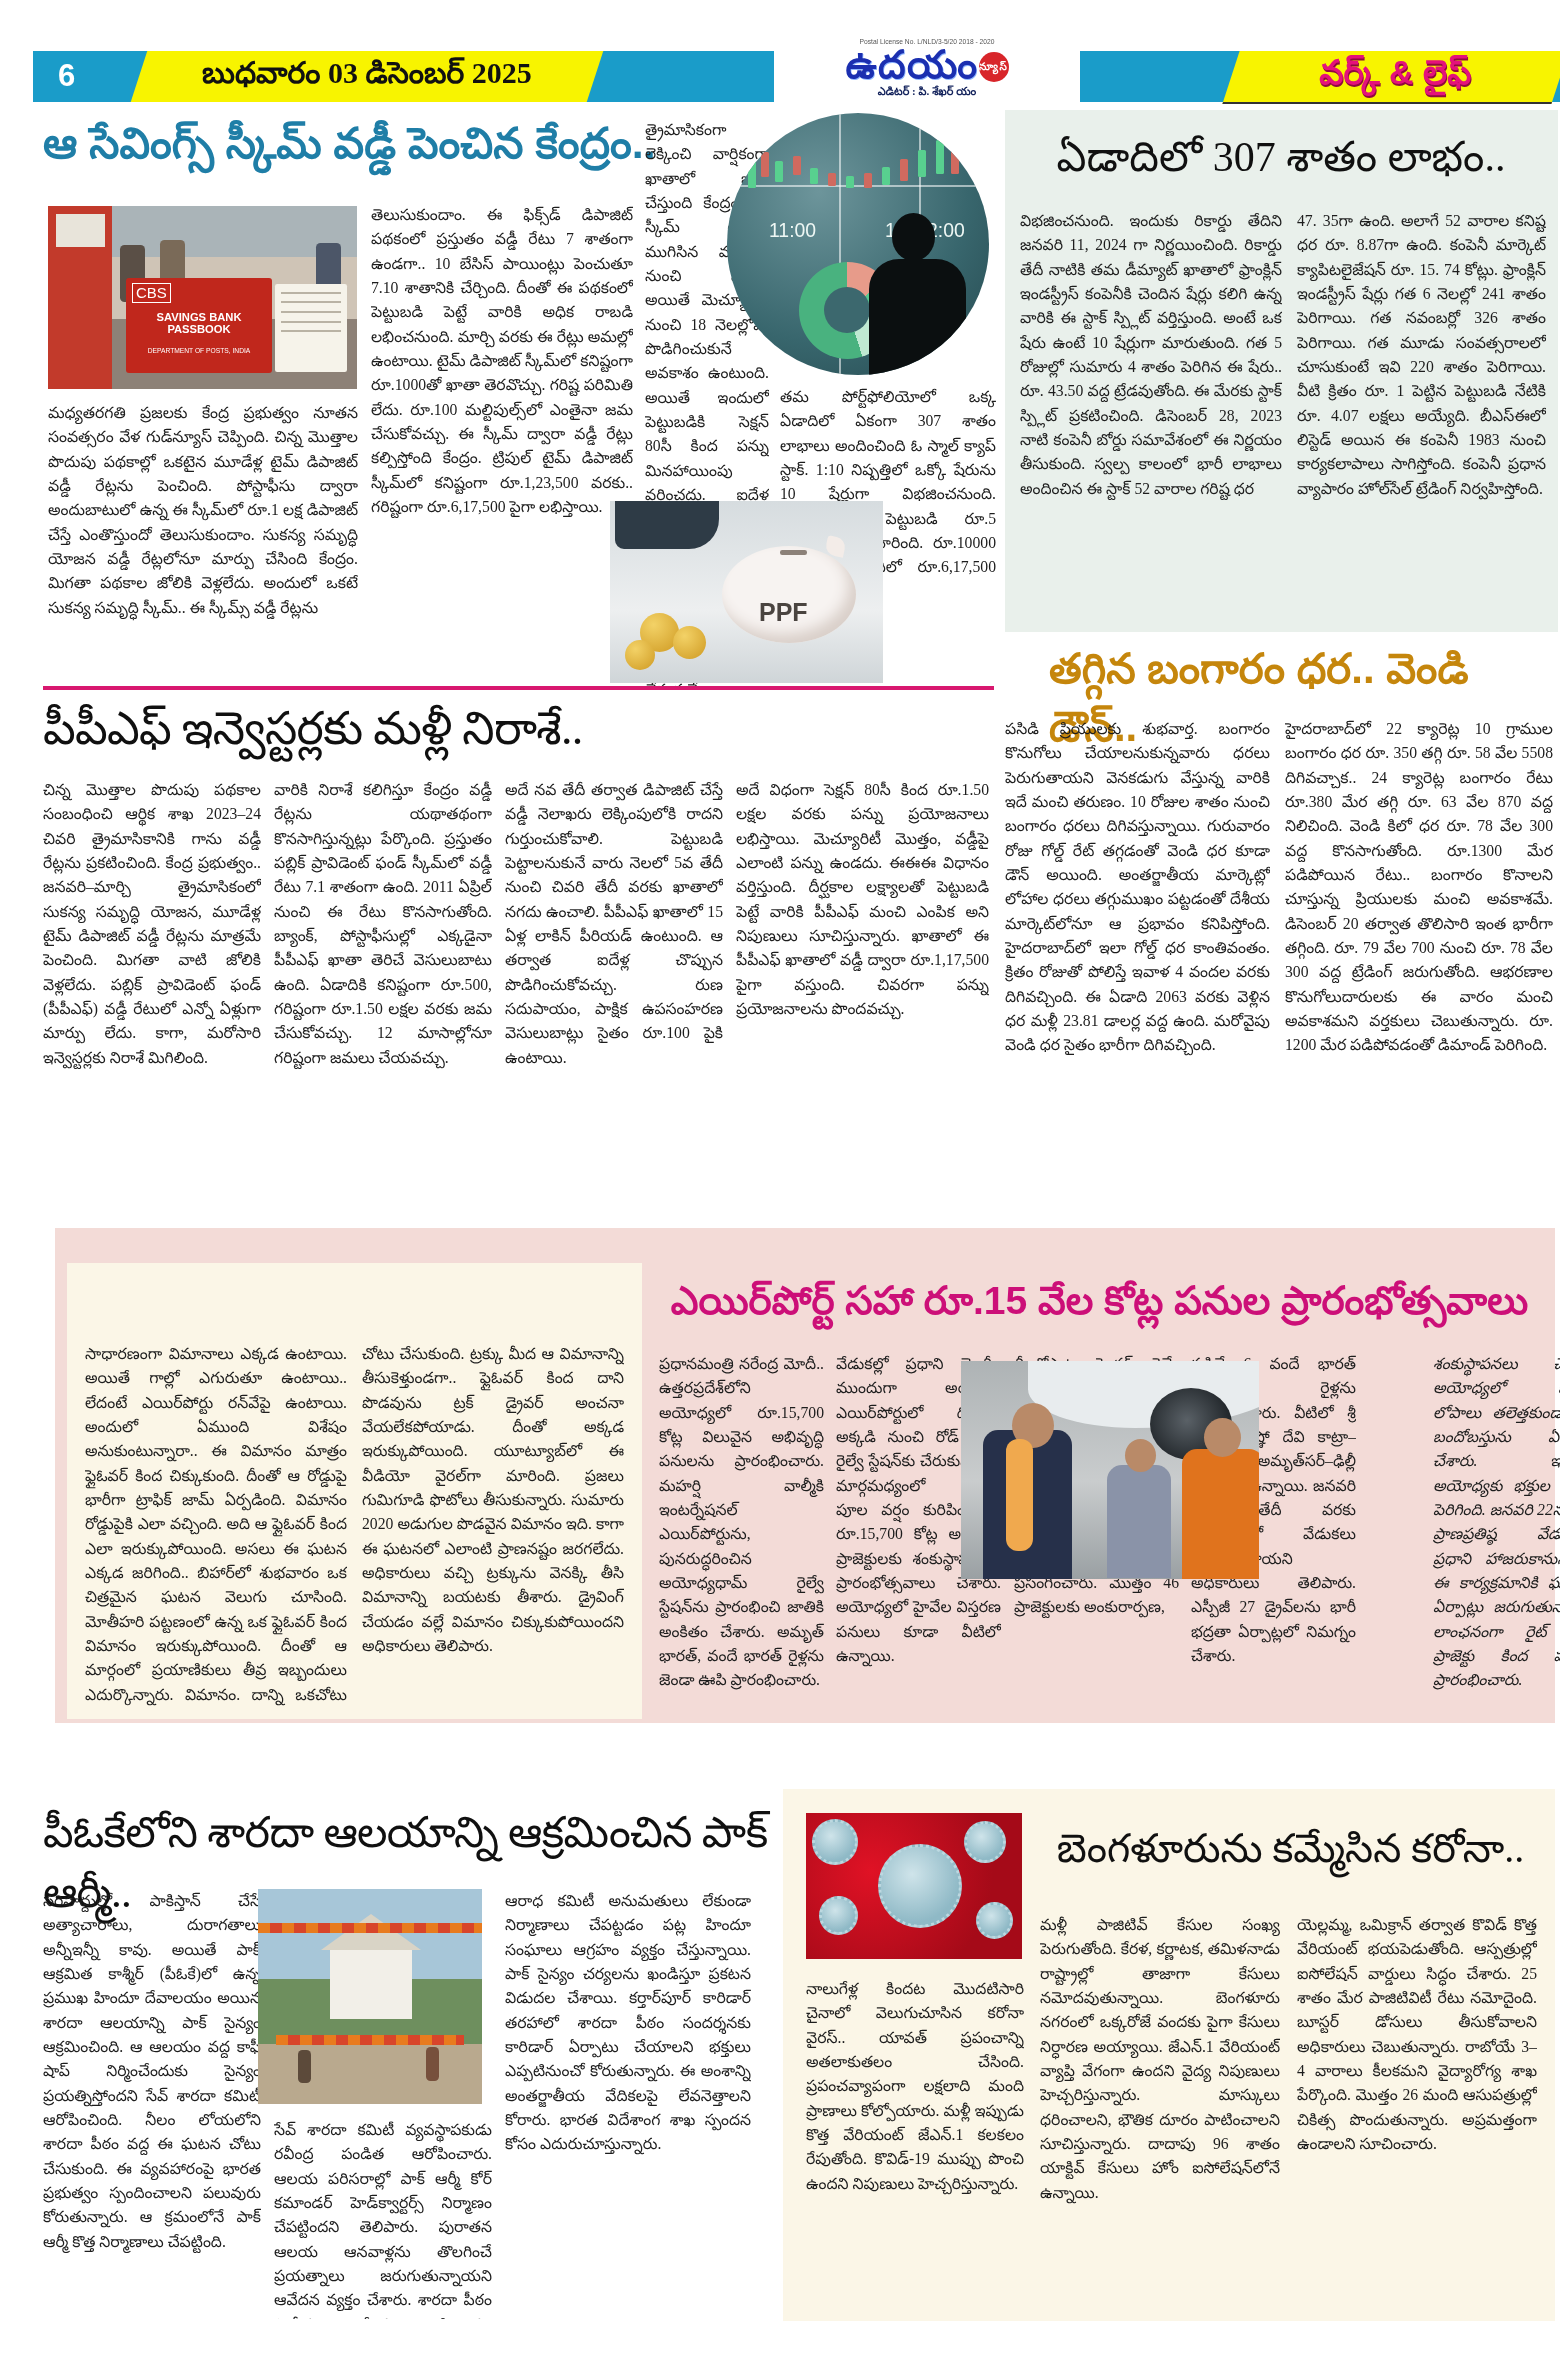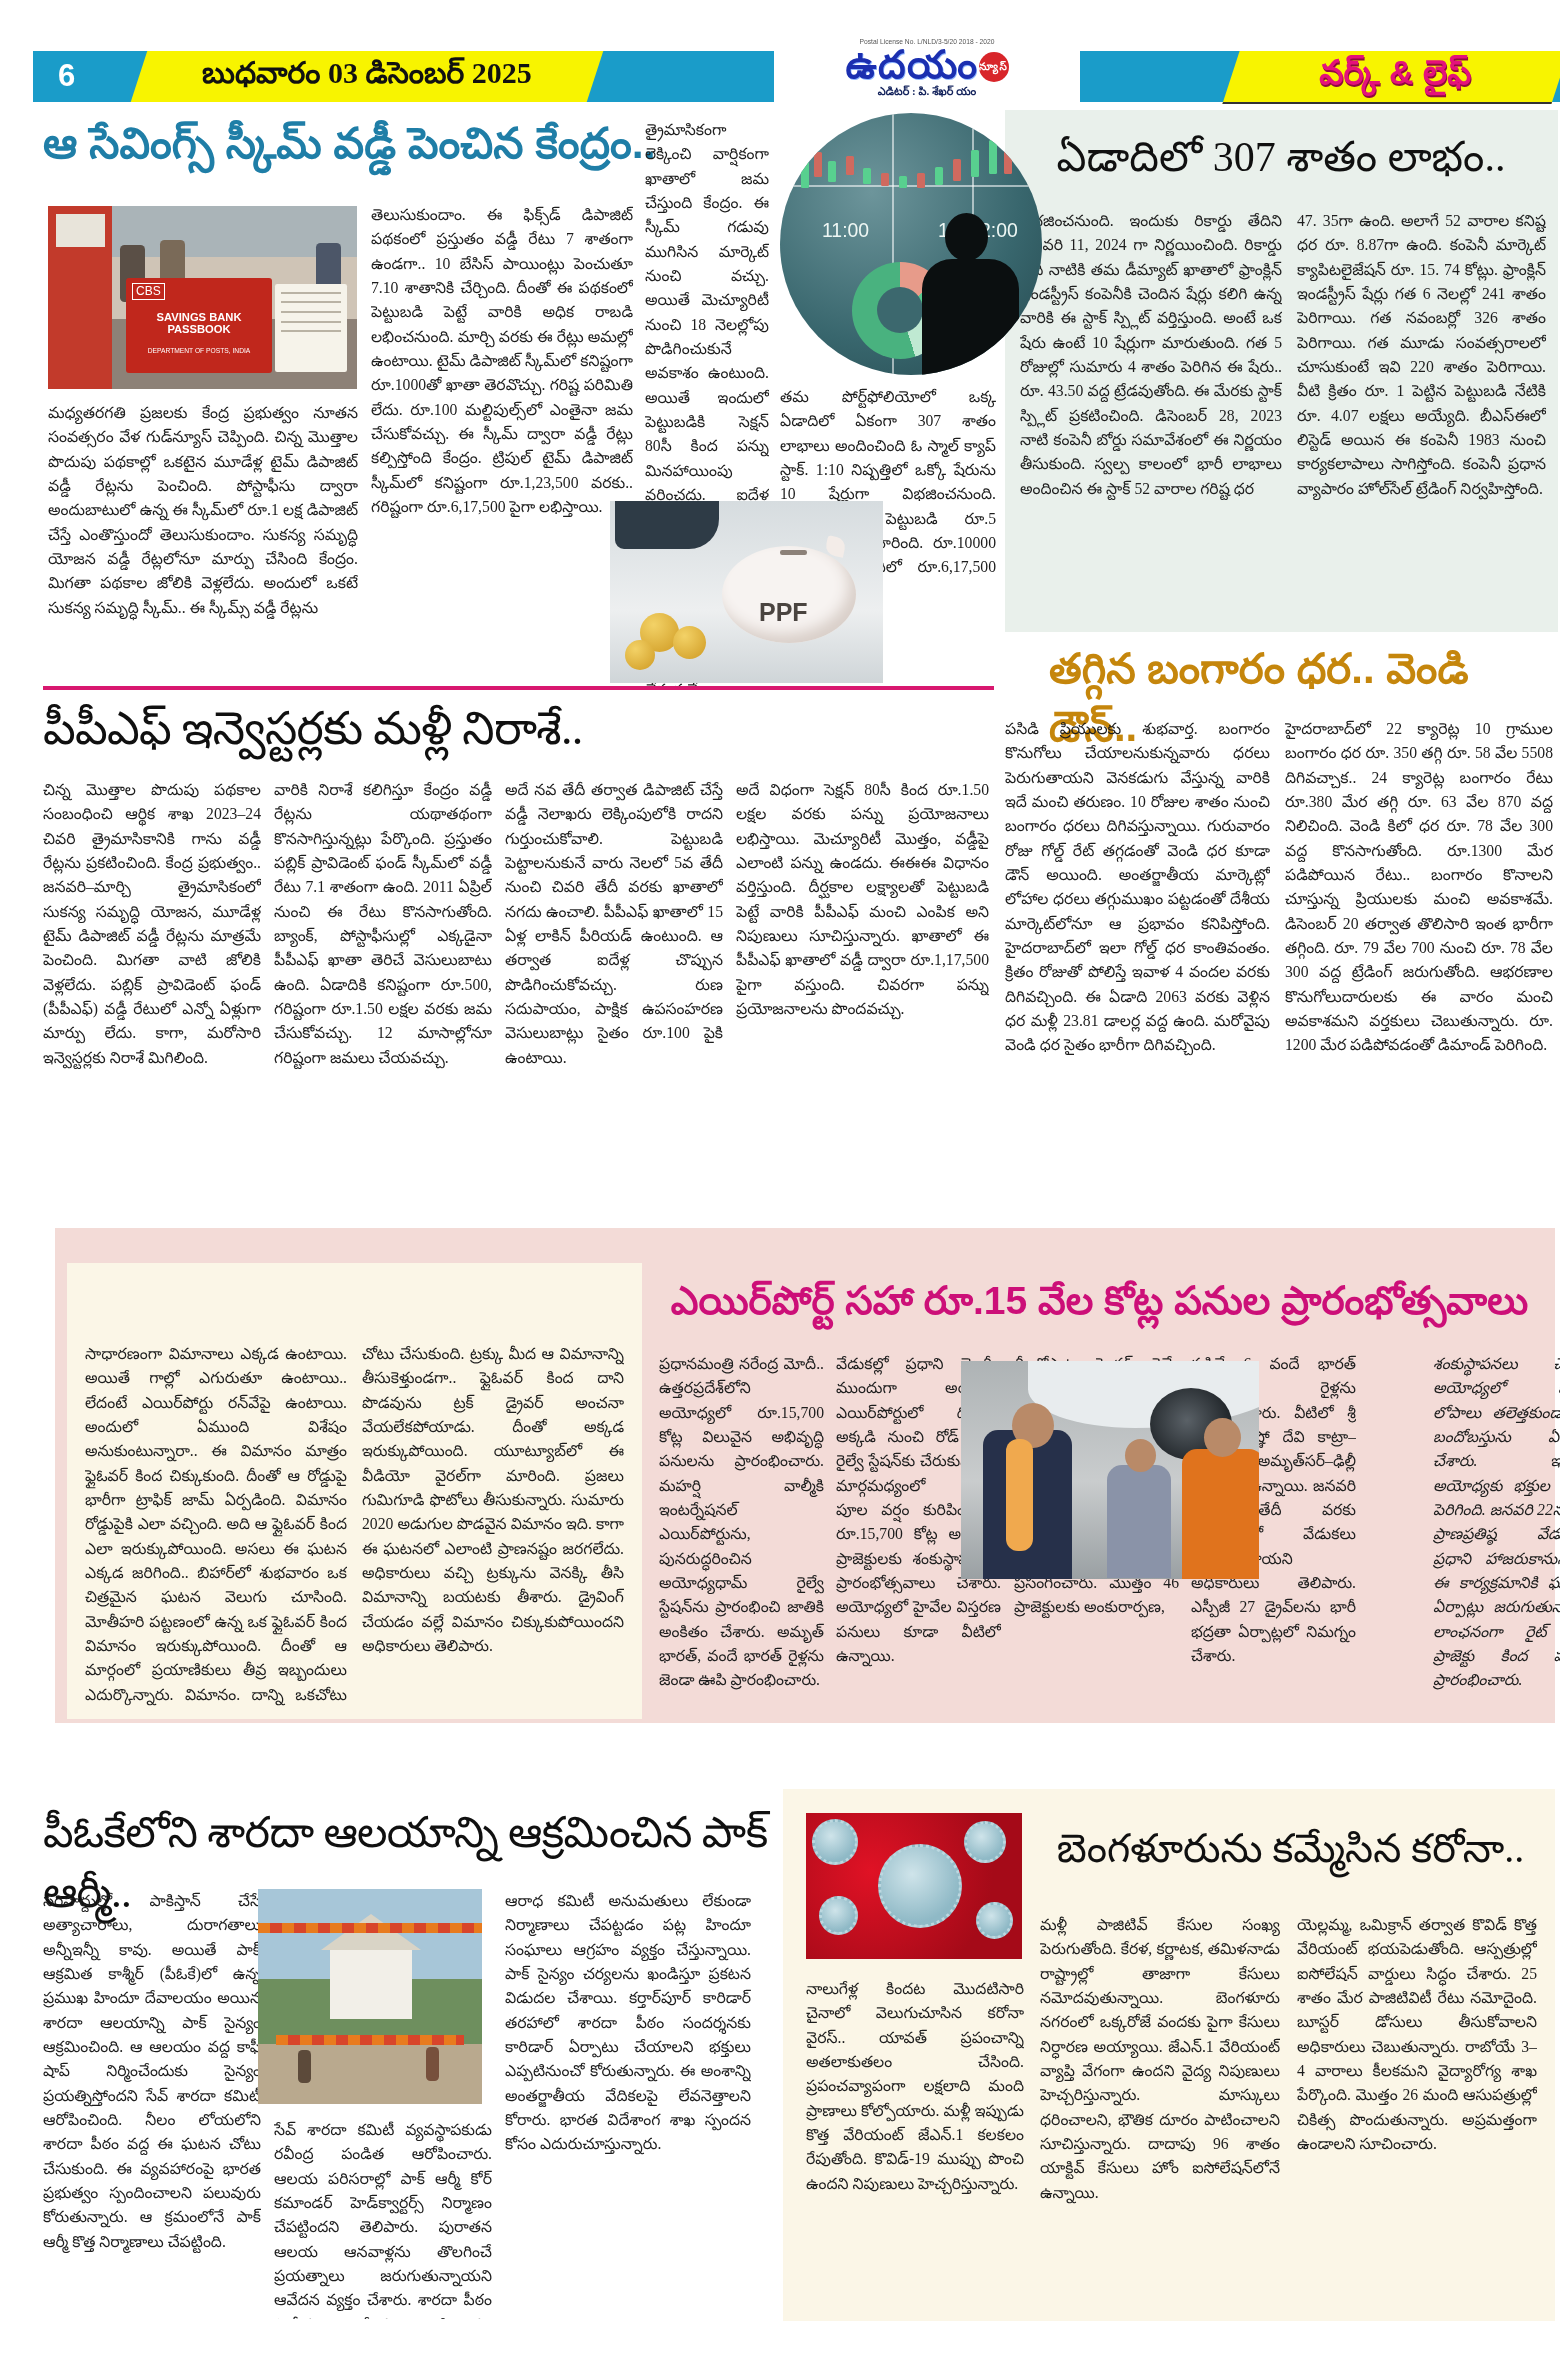--- a/index.html
+++ b/index.html
@@ -23,21 +23,21 @@
   .col{position:absolute;font-size:15.7px;line-height:1.55;text-align:justify;color:#1d1d1d;overflow:hidden;}
   .hl-serif{position:absolute;font-family:"Liberation Serif",serif;font-weight:normal;color:#101010;}
   .hl-sans{position:absolute;font-family:"Liberation Sans",sans-serif;font-weight:bold;}
 
   
   .photo{position:absolute;overflow:hidden;}
   .bank-photo{background:linear-gradient(180deg,#aab4b8 0 28%,#cfc4b6 28% 62%,#8d8177 62% 100%);}
   .bank-red-wall{position:absolute;left:0;top:0;width:64px;height:100%;background:#c23a2b;}
   .bank-sign{position:absolute;left:7.5px;top:7.5px;width:49px;height:33px;background:#e8e4da;}
   .passbook{position:absolute;left:78px;top:72px;width:146px;height:95px;background:#c0271c;border-radius:3px;color:#fff;font-family:"Liberation Sans",sans-serif;}
-  .passbook .cbs{position:absolute;left:6px;top:4.5px;font-size:12px;border:0.7px solid #fff;padding:0.7px 3px;}
+  .passbook .cbs{position:absolute;left:6px;top:4.5px;font-size:15px;border:0.7px solid #fff;padding:0.7px 3px;}
   .passbook .pb-title{position:absolute;left:0;right:0;top:33px;text-align:center;font-size:11.2px;font-weight:bold;}
   .passbook .pb-sub{position:absolute;left:0;right:0;top:69px;text-align:center;font-size:6.7px;}
   .bank-card{position:absolute;left:227px;top:78px;width:72px;height:88px;background:#f6f3ea;border-radius:2.2px;}
   .bank-card i{display:block;height:2.2px;background:#b9b2a4;margin:7.5px 6px 0 6px;}
   .person{position:absolute;border-radius:4.5px;}
 
   .circle-photo{border-radius:50%;background:radial-gradient(circle at 35% 30%,#6d959b,#38666d 60%,#24474d);}
   .candle{position:absolute;width:7.5px;border-radius:1.5px;}
   .gridline{position:absolute;background:rgba(255,255,255,.55);}
   .time-label{position:absolute;color:#eafof2;color:#eef7f4;font-family:"Liberation Sans",sans-serif;font-size:19.4px;}
@@ -117,21 +117,21 @@
 
   <div class="col" style="left:48px;top:401px;width:310px;height:288px;">మధ్యతరగతి ప్రజలకు కేంద్ర ప్రభుత్వం నూతన సంవత్సరం వేళ గుడ్‌న్యూస్ చెప్పింది. చిన్న మొత్తాల పొదుపు పథకాల్లో ఒకటైన మూడేళ్ల టైమ్ డిపాజిట్ వడ్డీ రేట్లను పెంచింది. పోస్టాఫీసు ద్వారా అందుబాటులో ఉన్న ఈ స్కీమ్‌లో రూ.1 లక్ష డిపాజిట్ చేస్తే ఎంతొస్తుందో తెలుసుకుందాం. సుకన్య సమృద్ధి యోజన వడ్డీ రేట్లలోనూ మార్పు చేసింది కేంద్రం. మిగతా పథకాల జోలికి వెళ్లలేదు. అందులో ఒకటే సుకన్య సమృద్ధి స్కీమ్.. ఈ స్కీమ్స్ వడ్డీ రేట్లను</div>
   <div class="col" style="left:371px;top:203px;width:262px;height:486px;">తెలుసుకుందాం. ఈ ఫిక్స్‌డ్ డిపాజిట్ పథకంలో ప్రస్తుతం వడ్డీ రేటు 7 శాతంగా ఉండగా.. 10 బేసిస్ పాయింట్లు పెంచుతూ 7.10 శాతానికి చేర్చింది. దీంతో ఈ పథకంలో పెట్టుబడి పెట్టే వారికి అధిక రాబడి లభించనుంది. మార్చి వరకు ఈ రేట్లు అమల్లో ఉంటాయి. టైమ్ డిపాజిట్ స్కీమ్‌లో కనిష్టంగా రూ.1000తో ఖాతా తెరవొచ్చు. గరిష్ట పరిమితి లేదు. రూ.100 మల్టిపుల్స్‌లో ఎంతైనా జమ చేసుకోవచ్చు. ఈ స్కీమ్ ద్వారా వడ్డీ రేట్లు కల్పిస్తోంది కేంద్రం. ట్రిపుల్ టైమ్ డిపాజిట్ స్కీమ్‌లో కనిష్టంగా రూ.1,23,500 వరకు.. గరిష్టంగా రూ.6,17,500 పైగా లభిస్తాయి.</div>
   <div class="col" style="left:645px;top:118px;width:124px;height:569px;">త్రైమాసికంగా లెక్కించి వార్షికంగా ఖాతాలో జమ చేస్తుంది కేంద్రం. ఈ స్కీమ్ గడువు ముగిసిన మార్కెట్ నుంచి వచ్చు. అయితే మెచ్యూరిటీ నుంచి 18 నెలల్లోపు పొడిగించుకునే అవకాశం ఉంటుంది. అయితే ఇందులో పెట్టుబడికి సెక్షన్ 80సీ కింద పన్ను మినహాయింపు వర్తించదు. ఐదేళ్ల టైమ్ డిపాజిట్‌కు మాత్రమే ఆ వెసులుబాటు ఉంది. అంతే అవ్వకుండా డబ్బులు అవసరమైతే డీ పాక్షిక ఉపసంహరణ చేసుకునే వీలుంటుంది. అయితే వడ్డీ రేటు తగ్గిపోతుందని గమనించాలి.</div>
 
   <div class="card-sage" style="left:1005px;top:110px;width:553px;height:522px;"></div>
   <div class="hl-serif" style="left:1020px;top:133px;width:522px;font-size:42px;text-align:center;">ఏడాదిలో 307 శాతం లాభం..</div>
   <div class="col" style="left:1020px;top:209px;width:262px;height:411px;">విభజించనుంది. ఇందుకు రికార్డు తేదిని జనవరి 11, 2024 గా నిర్ణయించింది. రికార్డు తేదీ నాటికి తమ డీమ్యాట్ ఖాతాలో ఫ్రాంక్లిన్ ఇండస్ట్రీస్ కంపెనీకి చెందిన షేర్లు కలిగి ఉన్న వారికి ఈ స్టాక్ స్ప్లిట్ వర్తిస్తుంది. అంటే ఒక షేరు ఉంటే 10 షేర్లుగా మారుతుంది. గత 5 రోజుల్లో సుమారు 4 శాతం పెరిగిన ఈ షేరు.. రూ. 43.50 వద్ద ట్రేడవుతోంది. ఈ మేరకు స్టాక్ స్ప్లిట్ ప్రకటించింది. డిసెంబర్ 28, 2023 నాటి కంపెనీ బోర్డు సమావేశంలో ఈ నిర్ణయం తీసుకుంది. స్వల్ప కాలంలో భారీ లాభాలు అందించిన ఈ స్టాక్ 52 వారాల గరిష్ట ధర</div>
   <div class="col" style="left:1297px;top:209px;width:249px;height:411px;">47. 35గా ఉంది. అలాగే 52 వారాల కనిష్ట ధర రూ. 8.87గా ఉంది. కంపెనీ మార్కెట్ క్యాపిటలైజేషన్ రూ. 15. 74 కోట్లు. ఫ్రాంక్లిన్ ఇండస్ట్రీస్ షేర్లు గత 6 నెలల్లో 241 శాతం పెరిగాయి. గత నవంబర్లో 326 శాతం పెరిగాయి. గత మూడు సంవత్సరాలలో చూసుకుంటే ఇవి 220 శాతం పెరిగాయి. వీటి క్రితం రూ. 1 పెట్టిన పెట్టుబడి నేటికి రూ. 4.07 లక్షలు అయ్యేది. బీఎస్ఈలో లిస్టెడ్ అయిన ఈ కంపెనీ 1983 నుంచి కార్యకలాపాలు సాగిస్తోంది. కంపెనీ ప్రధాన వ్యాపారం హోల్‌సేల్ ట్రేడింగ్ నిర్వహిస్తోంది.</div>
 
-  <div class="photo circle-photo" style="left:780px;top:113px;width:262px;height:262px;">
+  <div class="photo circle-photo" style="left:727px;top:113px;width:262px;height:262px;">
     <div class="gridline" style="left:0;top:72px;width:100%;height:1.5px;"></div>
     <div class="gridline" style="left:112px;top:0;width:1.5px;height:100%;"></div>
     <div class="gridline" style="left:192px;top:0;width:1.5px;height:100%;"></div>
     <div class="candle" style="left:21px;top:45px;height:30px;background:#58d08f;"></div>
     <div class="candle" style="left:34px;top:39px;height:25px;background:#d06a5f;"></div>
     <div class="candle" style="left:48px;top:48px;height:21px;background:#58d08f;"></div>
     <div class="candle" style="left:66px;top:43px;height:19.4px;background:#d06a5f;"></div>
     <div class="candle" style="left:83px;top:55px;height:16.4px;background:#58d08f;"></div>
     <div class="candle" style="left:101px;top:60px;height:13.4px;background:#d06a5f;"></div>
     <div class="candle" style="left:119px;top:63px;height:12px;background:#58d08f;"></div>

